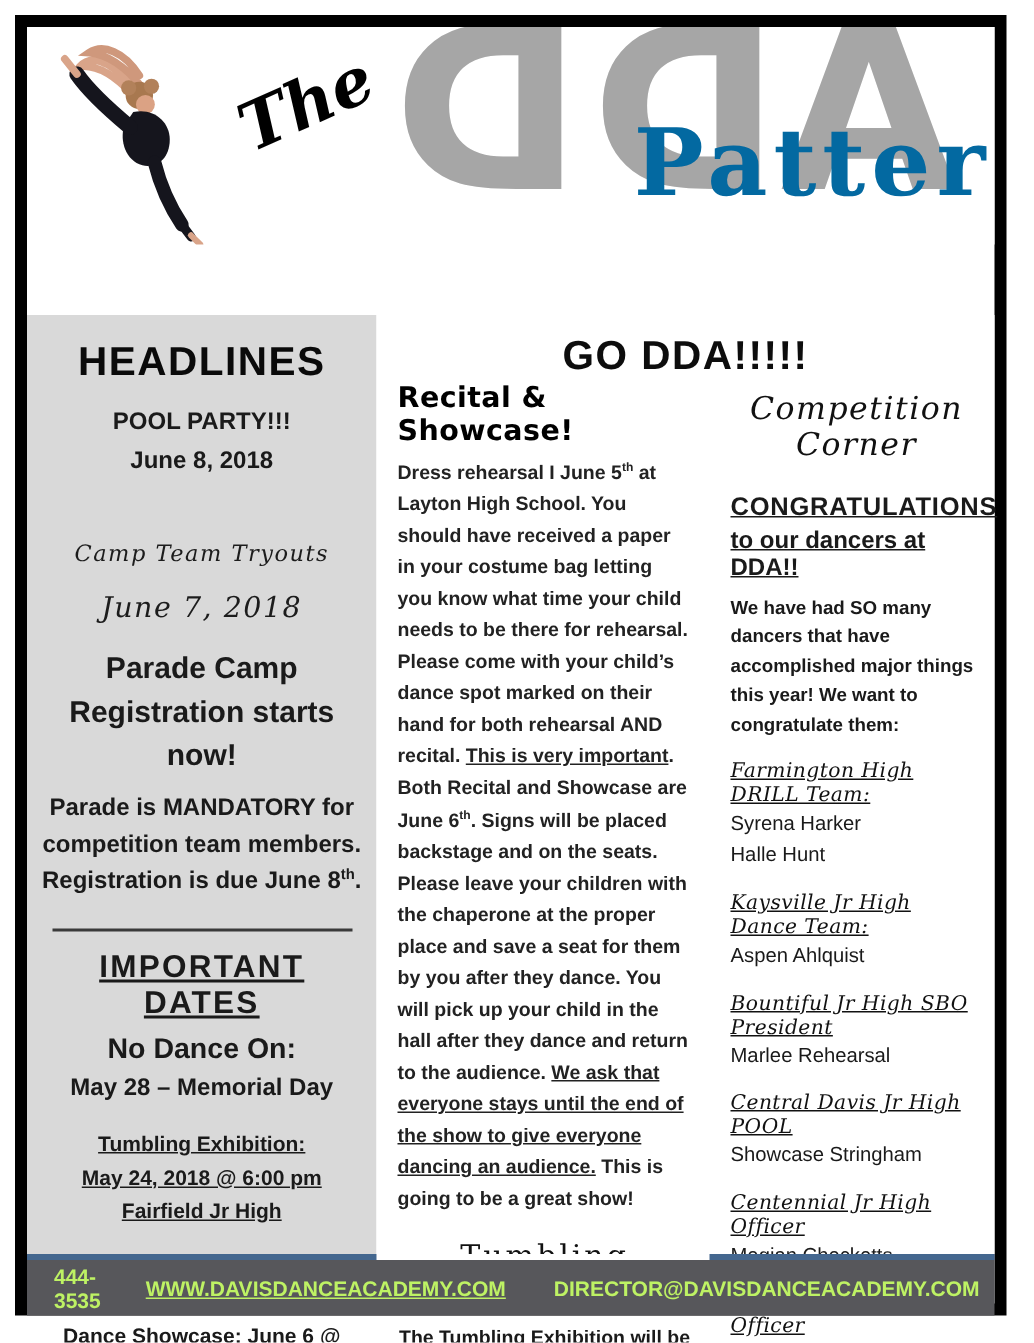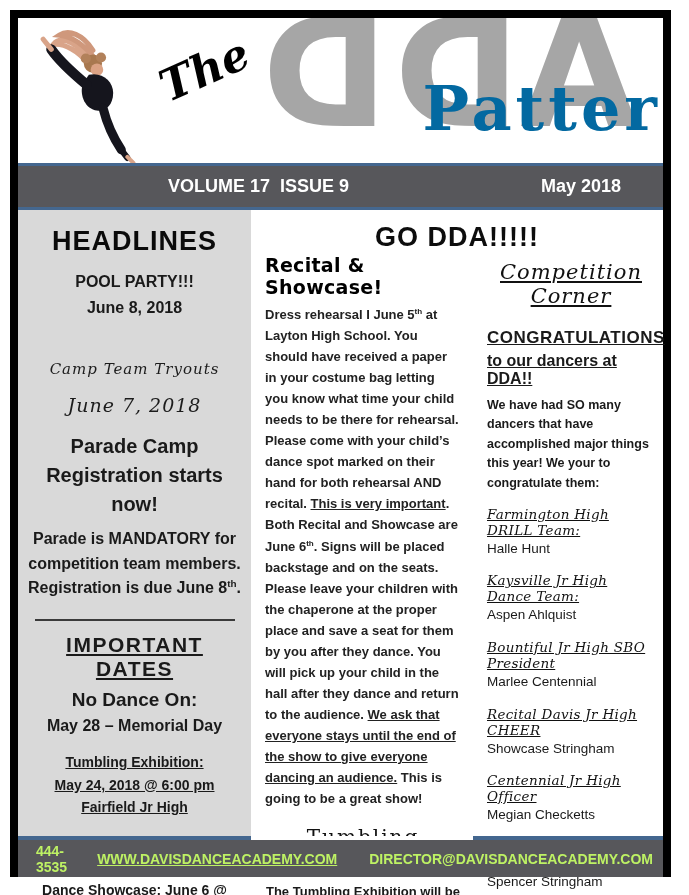--- a/index.html
+++ b/index.html
@@ -74,21 +74,21 @@
   .ub{font-weight:700;text-decoration:underline;}
   sup{font-size:0.62em;vertical-align:super;line-height:0;}
   .h-tumbling{
     text-align:center;font-family:"DejaVu Serif",serif;font-size:20px;letter-spacing:2px;
     text-decoration:underline;margin:16px 0 8px 0;color:#111;
   }
   .tumb-txt{text-align:center;font-size:13px;font-weight:700;line-height:1.7;}
   
   .h-corner{
     text-align:center;font-family:"DejaVu Serif",serif;font-style:italic;font-size:21px;
-    letter-spacing:1px;text-decoration:underline;margin:0 0 20px 0;color:#111;
+    letter-spacing:1px;margin:0 0 20px 0;color:#111;
   }
   .h-congrats1{font-size:17px;font-weight:700;text-decoration:underline;letter-spacing:0.5px;}
   .h-congrats2{font-size:16px;font-weight:700;text-decoration:underline;margin-top:4px;}
   .intro{font-size:12.5px;font-weight:700;line-height:1.55;margin-top:8px;}
   .group{margin-top:13px;}
   .school{
     font-family:"DejaVu Serif",serif;font-style:italic;font-size:13.5px;letter-spacing:0.3px;
     text-decoration:underline;color:#111;
   }
   .gname{font-size:13.5px;line-height:1.6;color:#1a1a1a;}
@@ -121,24 +121,20 @@
       <path d="M21 27 L 13 17" stroke="#d9a489" stroke-width="5" stroke-linecap="round"></path>
       <path d="M72 85 C 76 101, 82 114, 90 126" fill="none" stroke="#15151d" stroke-width="9" stroke-linecap="round"></path>
       <path d="M90 126 L 96 134" stroke="#15151d" stroke-width="6" stroke-linecap="round"></path>
       <path d="M96 133 L 102 139" stroke="#d9a489" stroke-width="4" stroke-linecap="round"></path>
     </svg>
     <div class="logo"><span class="flip">D</span><span class="flip">D</span><span>A</span></div>
     <div class="the">The</div>
     <div class="patter">Patter</div>
   </div>
 
-  <div class="volbar">
-    <span class="vol">VOLUME 17  ISSUE 9</span>
-    <span class="date">May 2018</span>
-  </div>
 
   <div class="cols">
 
     <div class="go-dda">GO DDA!!!!!</div>
 
     <div class="col-left">
       <div class="h-headlines">HEADLINES</div>
       <div class="pool-line">POOL PARTY!!!</div>
       <div class="pool-line">June 8, 2018</div>
       <div class="script camp">Camp Team Tryouts</div>
@@ -171,36 +167,37 @@
       <div class="body-txt"><span>Dress rehearsal I June 5</span><sup>th</sup><span> at Layton High School.  You should have received a paper in your costume bag letting you know what time your child needs to be there for rehearsal.  Please come with your child’s dance spot marked on their hand for both rehearsal AND recital.  </span><span class="ub">This is very important</span><span>. Both Recital and Showcase are June 6</span><sup>th</sup><span>.  Signs will be placed backstage and on the seats.  Please leave your children with the chaperone at the proper place and save a seat for them by you after they dance.  You will pick up your child in the hall after they dance and return to the audience.  </span><span class="ub">We ask that everyone stays until the end of the show to give everyone dancing an audience.</span><span>  This is going to be a great show!</span></div>
       <div class="h-tumbling">Tumbling Exhibition</div>
       <div class="tumb-txt"><span>The Tumbling Exhibition will be May 24</span></div>
 
     </div>
 
     <div class="col-right">
       <div class="h-corner">Competition Corner</div>
       <div class="h-congrats1">CONGRATULATIONS</div>
       <div class="h-congrats2">to our dancers at DDA!!</div>
-      <div class="intro">We have had SO many dancers that have accomplished major things this year! We your to congratulate them:</div>
+      <div class="intro">We have had SO many dancers that have accomplished major things this year! We want to congratulate them:</div>
 
       <div class="group">
         <div class="school">Farmington High DRILL Team:</div>
+        <div class="gname">Syrena Harker</div>
         <div class="gname">Halle Hunt</div>
       </div>
       <div class="group">
         <div class="school">Kaysville Jr High Dance Team:</div>
         <div class="gname">Aspen Ahlquist</div>
       </div>
       <div class="group">
         <div class="school">Bountiful Jr High SBO President</div>
-        <div class="gname">Marlee Centennial</div>
-      </div>
-      <div class="group">
-        <div class="school">Recital Davis Jr High CHEER</div>
+        <div class="gname">Marlee Rehearsal</div>
+      </div>
+      <div class="group">
+        <div class="school">Central Davis Jr High POOL</div>
         <div class="gname">Showcase Stringham</div>
       </div>
       <div class="group">
         <div class="school">Centennial Jr High Officer</div>
         <div class="gname">Megian Checketts</div>
       </div>
       <div class="group">
         <div class="school">Layton High Class Officer</div>
         <div class="gname">Spencer Stringham</div>
       </div>

